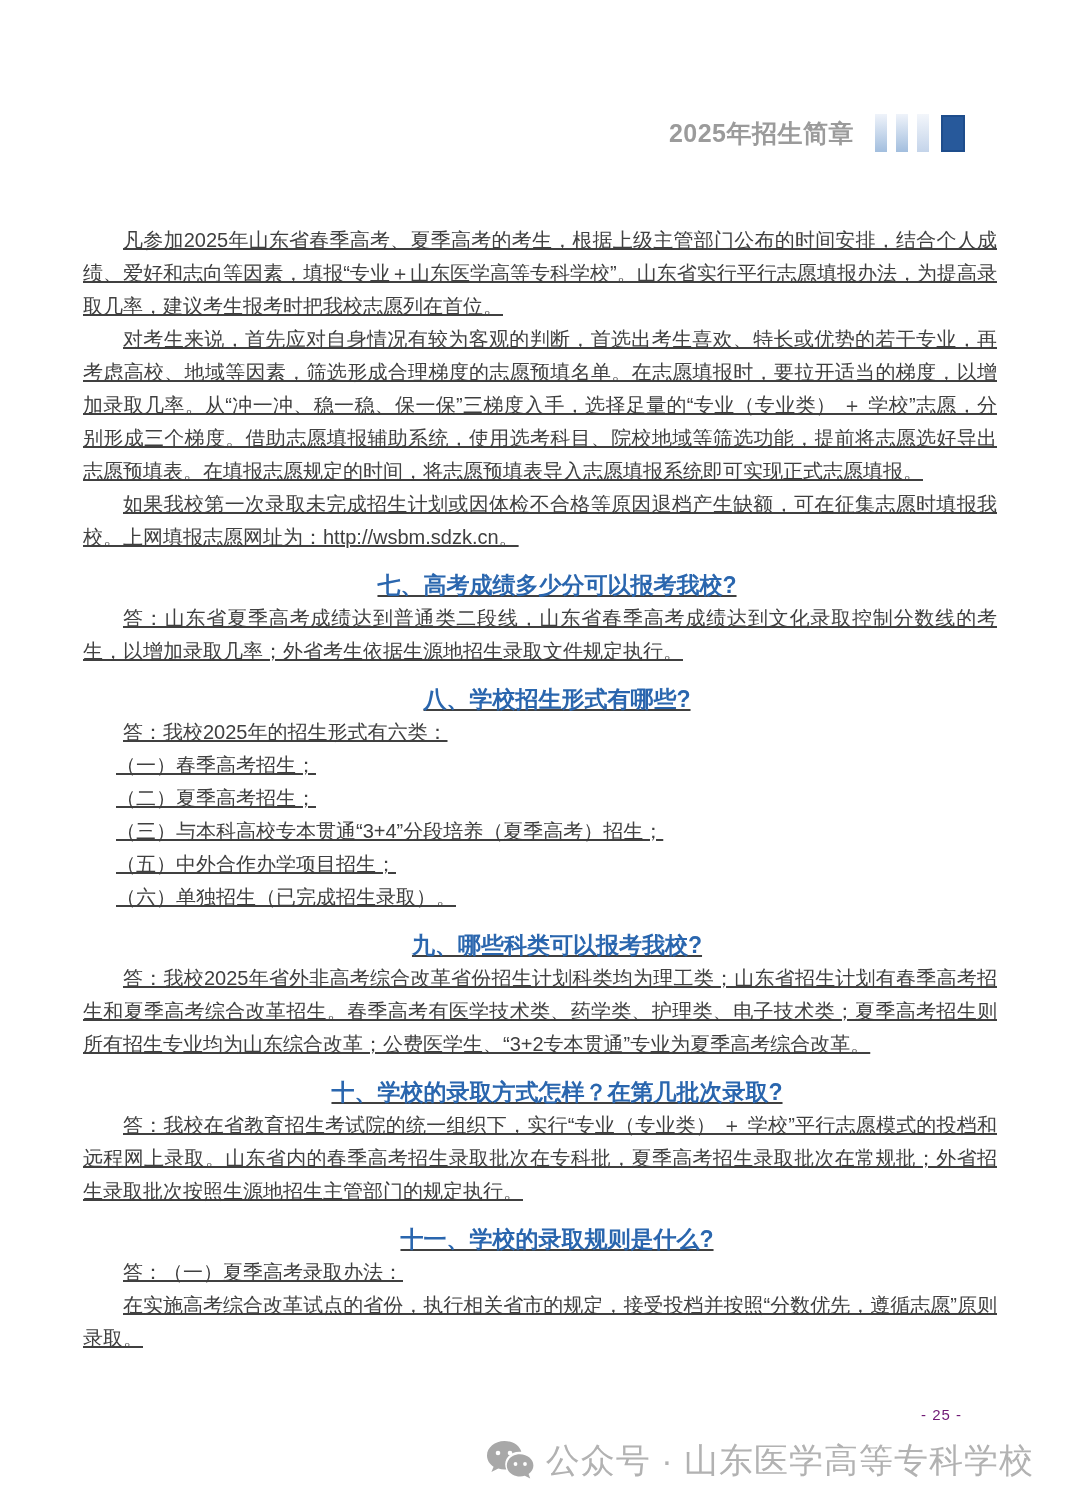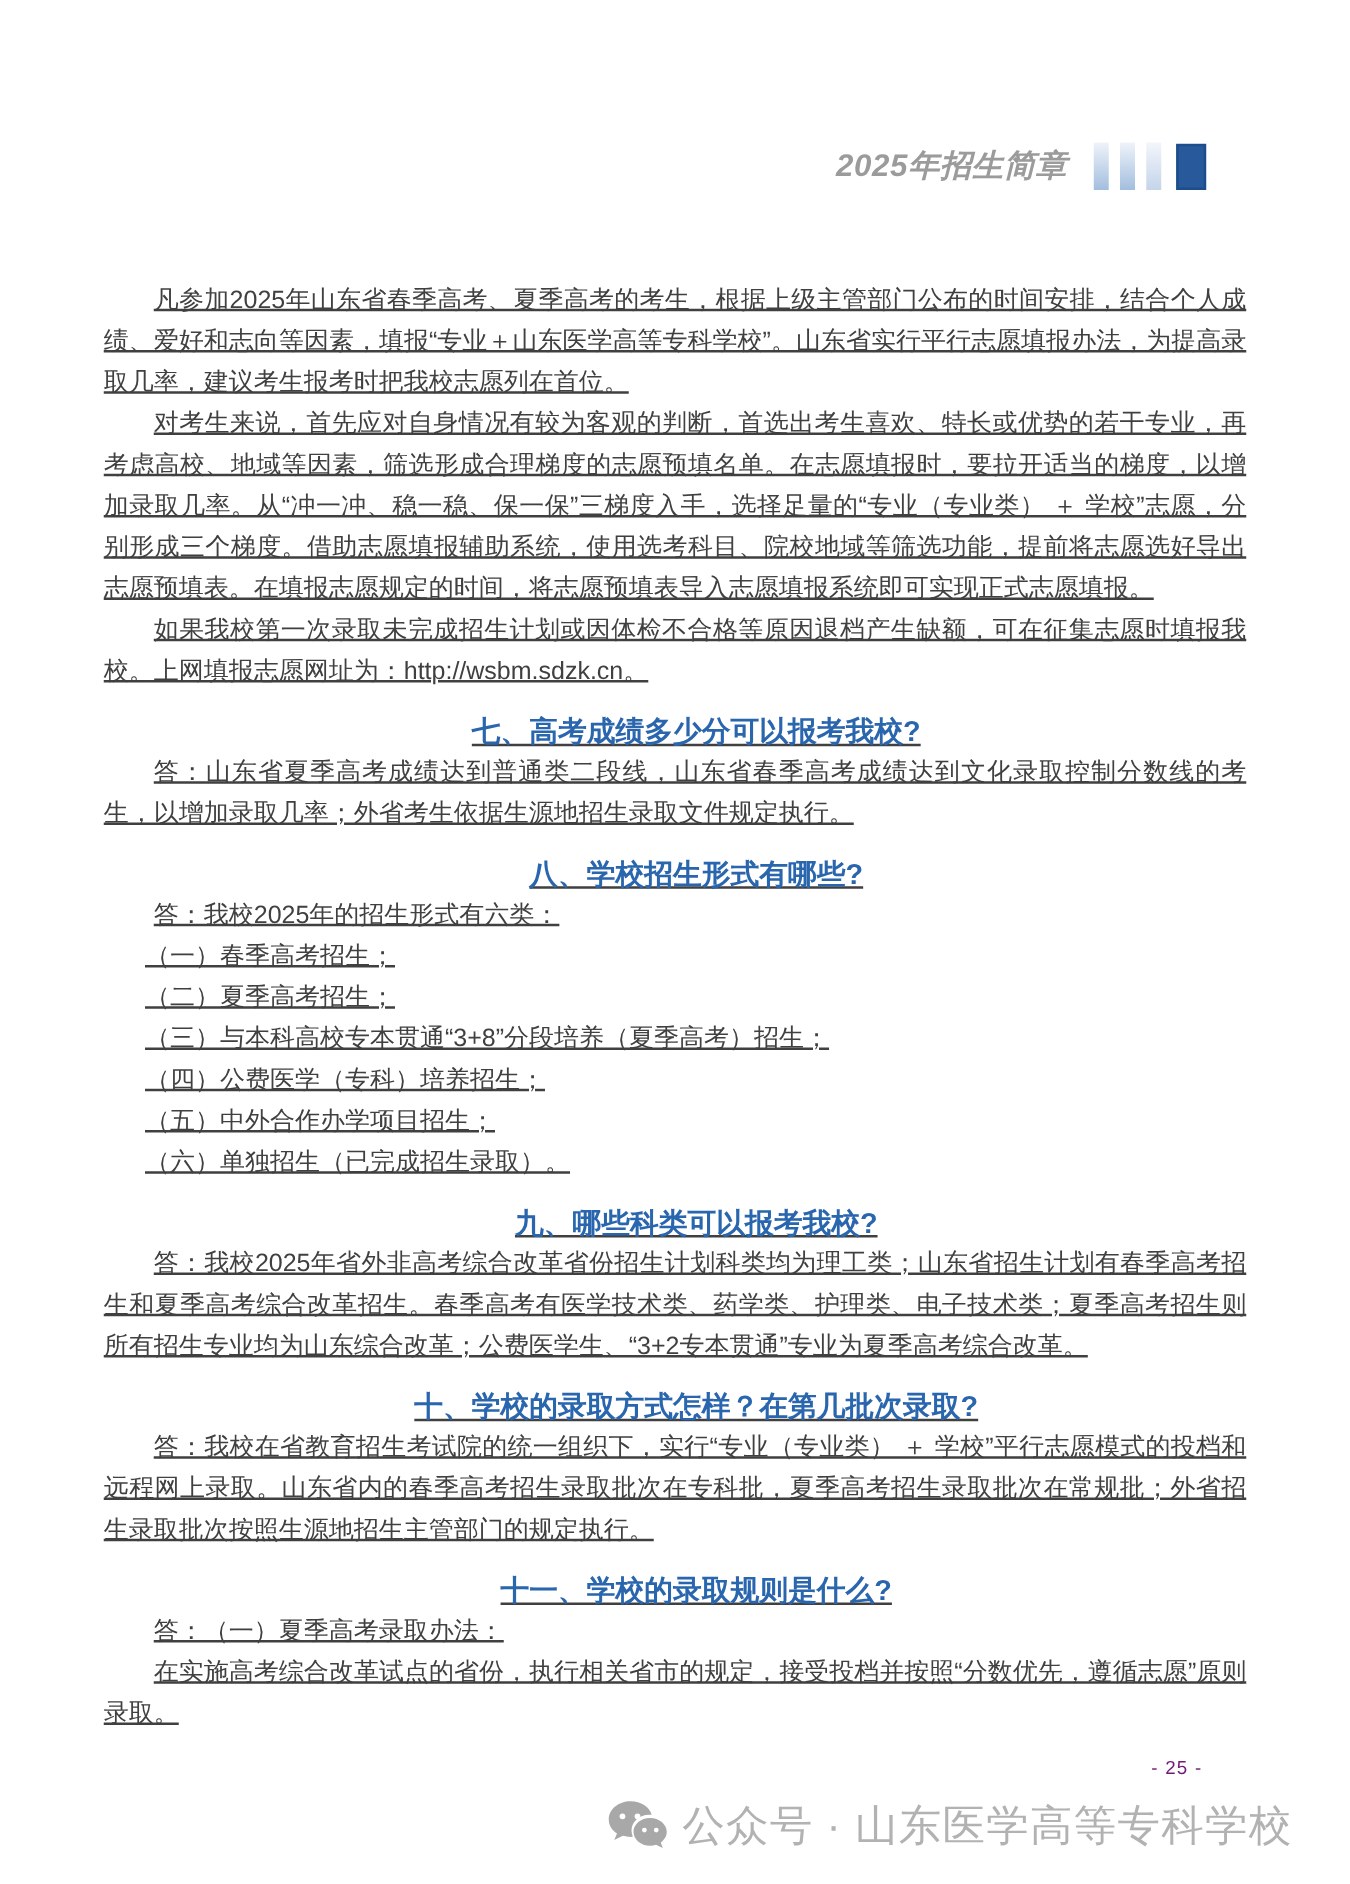--- a/index.html
+++ b/index.html
@@ -15,21 +15,20 @@
   
   .header {
     position: absolute;
     top: 112px;
     left: 0;
     right: 115px;
     height: 42px;
     display: flex;
     justify-content: flex-end;
     align-items: center;
-    font-style: italic;
   }
   .header-title {
     font-size: 25px;
     font-weight: bold;
     color: #9b9b9b;
     letter-spacing: 0.5px;
     margin-right: 12px;
     line-height: 42px;
   }
   .decor { display: flex; align-items: center; }
@@ -116,22 +115,21 @@
     <div id="sections-container">
         <div>
           <h2>七、高考成绩多少分可以报考我校?</h2>
           <p>答：山东省夏季高考成绩达到普通类二段线，山东省春季高考成绩达到文化录取控制分数线的考生，以增加录取几率；外省考生依据生源地招生录取文件规定执行。</p>
         </div>
         <div>
           <h2>八、学校招生形式有哪些?</h2>
           <p>答：我校2025年的招生形式有六类：</p>
           <p class="item">（一）春季高考招生；</p>
           <p class="item">（二）夏季高考招生；</p>
-          <p class="item">（三）与本科高校专本贯通“3+8”分段培养（夏季高考）招生；</p>
-          <p class="item">（四）公费医学（专科）培养招生；</p>
+          <p class="item">（三）与本科高校专本贯通“3+4”分段培养（夏季高考）招生；</p>
           <p class="item">（五）中外合作办学项目招生；</p>
           <p class="item">（六）单独招生（已完成招生录取）。</p>
         </div>
         <div>
           <h2>九、哪些科类可以报考我校?</h2>
           <p>答：我校2025年省外非高考综合改革省份招生计划科类均为理工类；山东省招生计划有春季高考招生和夏季高考综合改革招生。春季高考有医学技术类、药学类、护理类、电子技术类；夏季高考招生则所有招生专业均为山东综合改革；公费医学生、“3+2专本贯通”专业为夏季高考综合改革。</p>
         </div>
         <div>
           <h2>十、学校的录取方式怎样？在第几批次录取?</h2>
           <p>答：我校在省教育招生考试院的统一组织下，实行“专业（专业类） ＋ 学校”平行志愿模式的投档和远程网上录取。山东省内的春季高考招生录取批次在专科批，夏季高考招生录取批次在常规批；外省招生录取批次按照生源地招生主管部门的规定执行。</p>

